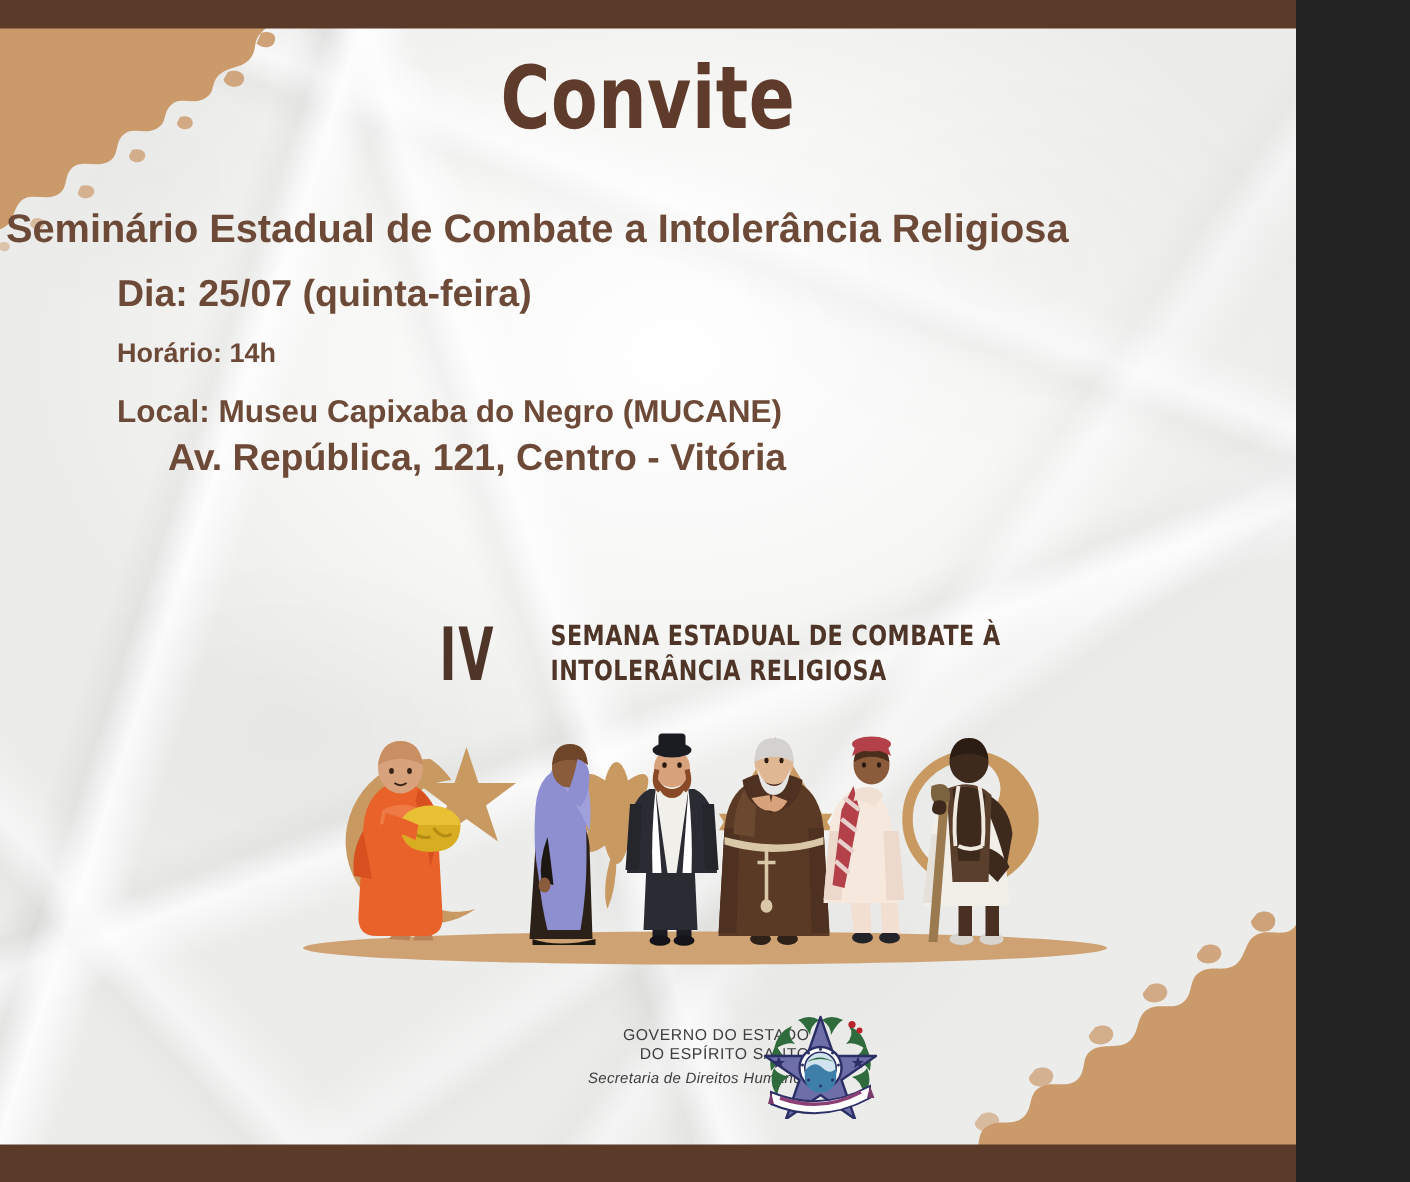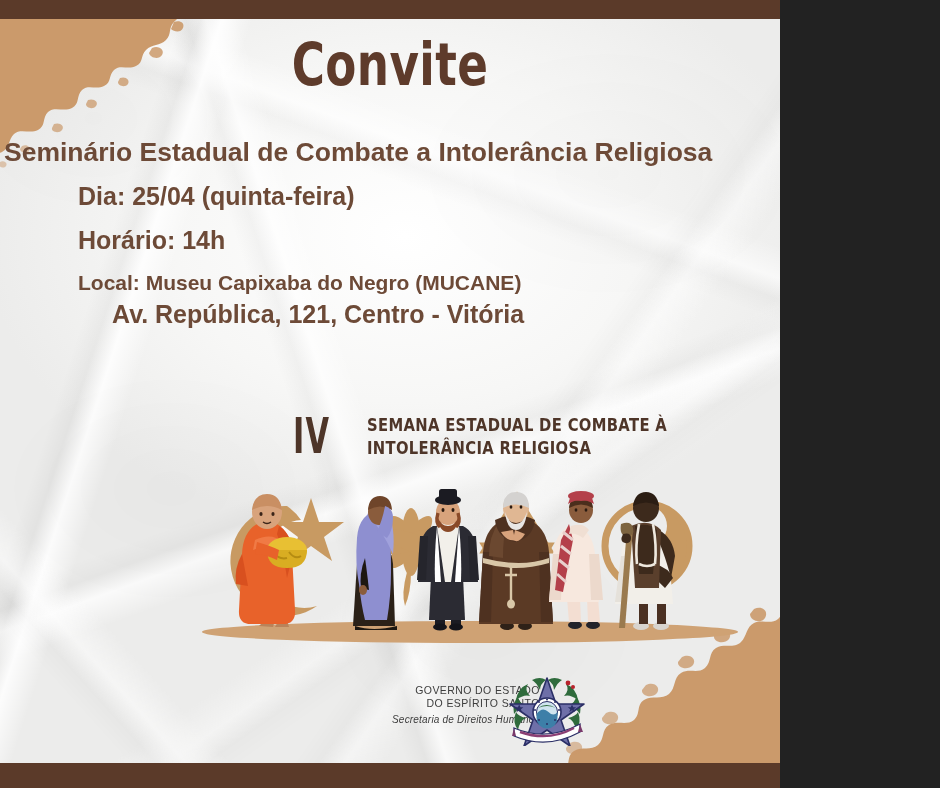--- a/index.html
+++ b/index.html
@@ -1,21 +1,21 @@
 <!DOCTYPE html>
 <html lang="pt-BR"><head>
 <meta charset="utf-8">
 <title>Convite</title>
 <style>
   html,body{margin:0;padding:0;background:#222;}
   *{box-sizing:border-box;}
 
   #poster{
     position:relative;
-    width:780px;height:788px;
+    width:864px;height:788px;
     overflow:hidden;
     font-family:"Liberation Sans","DejaVu Sans",sans-serif;
     background:#f3f2f1;
   }
 
   
   .paper-base{
     position:absolute;inset:0;
     background:
       radial-gradient(ellipse 420px 300px at 52% 30%, #ffffff 0%, #f7f7f6 55%, #ececeb 100%),
@@ -66,21 +66,21 @@
     transform-origin:center;
     z-index:7;
   }
 
   
   .copy{position:absolute;left:0;top:136px;width:100%;z-index:7;
         color:#6d4a37;font-weight:700;}
   .line{line-height:1.22;white-space:nowrap;}
   .l-title{font-size:26.5px;padding-left:4px;}
   .l-dia{font-size:25px;padding-left:78px;margin-top:13px;}
-  .l-hora{font-size:25px;padding-left:78px;margin-top:13px;}
+  .l-hora{font-size:18px;padding-left:78px;margin-top:13px;}
   .l-local{font-size:21px;padding-left:78px;margin-top:15px;}
   .l-end{font-size:25px;padding-left:112px;margin-top:3px;}
 
   
   .lockup{position:absolute;left:293px;top:412px;z-index:7;display:flex;align-items:center;gap:14px;justify-content:flex-end;}
   .roman{
     font-family:"DejaVu Sans","Liberation Sans",sans-serif;
     font-size:49px;font-weight:700;color:#4e3528;line-height:1;
     transform:scaleX(.62);transform-origin:left center;letter-spacing:2px;
   }
@@ -137,21 +137,21 @@
     <path fill="#cb9a6b" opacity=".75" d="M166,112 c8,-4 15,2 11,8 c-5,6 -16,3 -15,-3 Z"></path>
     <path fill="#cb9a6b" opacity=".7" d="M126,140 c8,-4 15,2 11,8 c-5,6 -16,3 -15,-3 Z"></path>
     <path fill="#cb9a6b" opacity=".6" d="M90,170 c8,-4 15,2 11,8 c-5,6 -16,3 -15,-3 Z"></path>
     <path fill="#cb9a6b" opacity=".5" d="M58,192 c7,-3 13,2 9,7 c-4,5 -14,2 -13,-3 Z"></path>
   </svg>
 
   <div class="convite">Convite</div>
 
   <div class="copy">
     <div class="line l-title">Seminário Estadual de Combate a Intolerância Religiosa</div>
-    <div class="line l-dia">Dia:  25/04 (quinta-feira)</div>
+    <div class="line l-dia">Dia:  25/07 (quinta-feira)</div>
     <div class="line l-hora">Horário: 14h</div>
     <div class="line l-local">Local: Museu Capixaba do Negro (MUCANE)</div>
     <div class="line l-end">Av. República, 121, Centro - Vitória</div>
   </div>
 
   <div class="lockup">
     <div class="roman">IV</div>
     <div class="lock-lines">
       <div>SEMANA ESTADUAL DE COMBATE À</div>
       <div>INTOLERÂNCIA RELIGIOSA</div>

